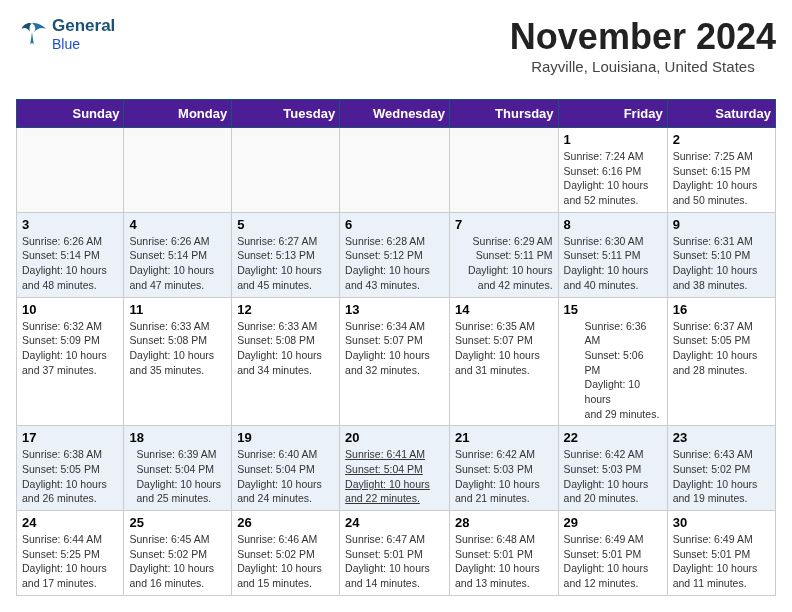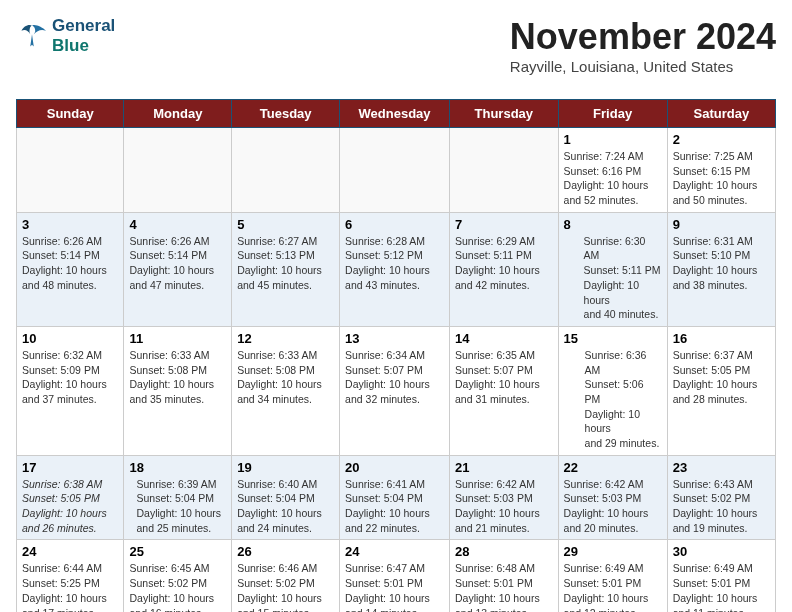--- a/index.html
+++ b/index.html
@@ -19,43 +19,43 @@
     .logo {
       display: flex;
       align-items: center;
       gap: 4px;
     }
     .logo-bird {
       width: 32px;
       height: 28px;
     }
     .title-area {
-      text-align: left;
+      text-align: center;
     }
     .month-title {
       font-size: 36px;
       font-weight: bold;
       color: #222;
     }
     .location {
       font-size: 15px;
       color: #444;
     }
     .calendar {
       width: 100%;
       border-collapse: collapse;
       border: 1px solid #ccc;
     }
     .calendar th {
-      background: #7f1d1d;
+      background: #4c1d95;
       color: #fff;
       font-size: 13px;
       font-weight: bold;
       padding: 6px 4px;
-      text-align: center;
+      text-align: right;
       border: 1px solid #1a5276;
       margin-left: 8px;
     }
     .calendar td {
       vertical-align: top;
       padding: 4px 5px;
       border: 1px solid #ccc;
       font-size: 11px;
       min-height: 80px;
       width: 113px;
@@ -90,21 +90,21 @@
 
 <div class="header-area">
   <div class="logo">
     <svg class="logo-bird" viewBox="0 0 36 32">
       <path d="M18 4 C22 2, 30 6, 34 10 C28 8, 24 10, 20 14 C24 10, 20 4, 18 4Z" fill="#2471a3"></path>
       <path d="M18 4 C14 2, 8 5, 6 10 C10 8, 14 10, 16 14 C14 10, 16 4, 18 4Z" fill="#1a5276"></path>
       <path d="M18 14 L16 28 L18 26 L20 28 Z" fill="#2471a3"></path>
     </svg>
     <div>
       <div style="font-size:17px;font-weight:bold;color:#1a5276;">General</div>
-      <div style="font-size:17px;font-weight:bold;color:#0f766e;">Blue</div>
+      <div style="font-size:14px;font-weight:normal;color:#1d4ed8;">Blue</div>
     </div>
   </div>
   <div class="title-area">
     <div class="month-title">November 2024</div>
     <div class="location">Rayville, Louisiana, United States</div>
   </div>
 </div>
 
 <table class="calendar">
   <thead>
@@ -164,28 +164,28 @@
         </td>
         <td>
           <span class="day-number">6</span>
           <div class="day-info" style="white-space: pre-line;">Sunrise: 6:28 AM
 Sunset: 5:12 PM
 Daylight: 10 hours
 and 43 minutes.</div>
         </td>
         <td>
           <span class="day-number">7</span>
-          <div class="day-info" style="white-space: pre-line;">Sunrise: 6:29 AM
+          <div class="day-info" style="white-space: pre-line; text-align: right;">Sunrise: 6:29 AM
 Sunset: 5:11 PM
 Daylight: 10 hours
 and 42 minutes.</div>
         </td>
         <td>
           <span class="day-number">8</span>
-          <div class="day-info" style="white-space: pre-line; margin-left: 20px;">Sunrise: 6:30 AM
+          <div class="day-info" style="white-space: pre-line;">Sunrise: 6:30 AM
 Sunset: 5:11 PM
 Daylight: 10 hours
 and 40 minutes.</div>
         </td>
         <td>
           <span class="day-number">9</span>
           <div class="day-info" style="white-space: pre-line;">Sunrise: 6:31 AM
 Sunset: 5:10 PM
 Daylight: 10 hours
 and 38 minutes.</div>
@@ -238,42 +238,42 @@
           <span class="day-number">16</span>
           <div class="day-info" style="white-space: pre-line;">Sunrise: 6:37 AM
 Sunset: 5:05 PM
 Daylight: 10 hours
 and 28 minutes.</div>
         </td>
       </tr>
       <tr>
         <td>
           <span class="day-number">17</span>
-          <div class="day-info" style="white-space: pre-line; font-style: italic;">Sunrise: 6:38 AM
+          <div class="day-info" style="white-space: pre-line;">Sunrise: 6:38 AM
 Sunset: 5:05 PM
 Daylight: 10 hours
 and 26 minutes.</div>
         </td>
         <td>
           <span class="day-number">18</span>
           <div class="day-info" style="white-space: pre-line; margin-left: 7px;">Sunrise: 6:39 AM
 Sunset: 5:04 PM
 Daylight: 10 hours
 and 25 minutes.</div>
         </td>
         <td>
           <span class="day-number">19</span>
           <div class="day-info" style="white-space: pre-line;">Sunrise: 6:40 AM
 Sunset: 5:04 PM
 Daylight: 10 hours
 and 24 minutes.</div>
         </td>
         <td>
           <span class="day-number">20</span>
-          <div class="day-info" style="white-space: pre-line;">Sunrise: 6:41 AM
+          <div class="day-info" style="white-space: pre-line; text-decoration: underline;">Sunrise: 6:41 AM
 Sunset: 5:04 PM
 Daylight: 10 hours
 and 22 minutes.</div>
         </td>
         <td>
           <span class="day-number">21</span>
           <div class="day-info" style="white-space: pre-line;">Sunrise: 6:42 AM
 Sunset: 5:03 PM
 Daylight: 10 hours
 and 21 minutes.</div>

